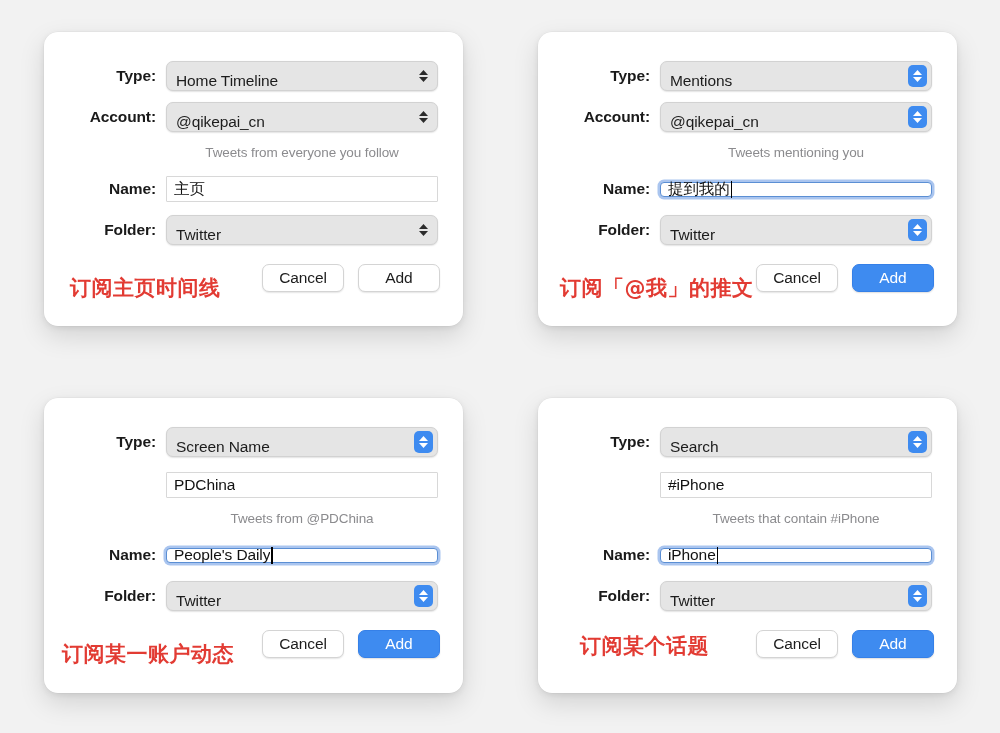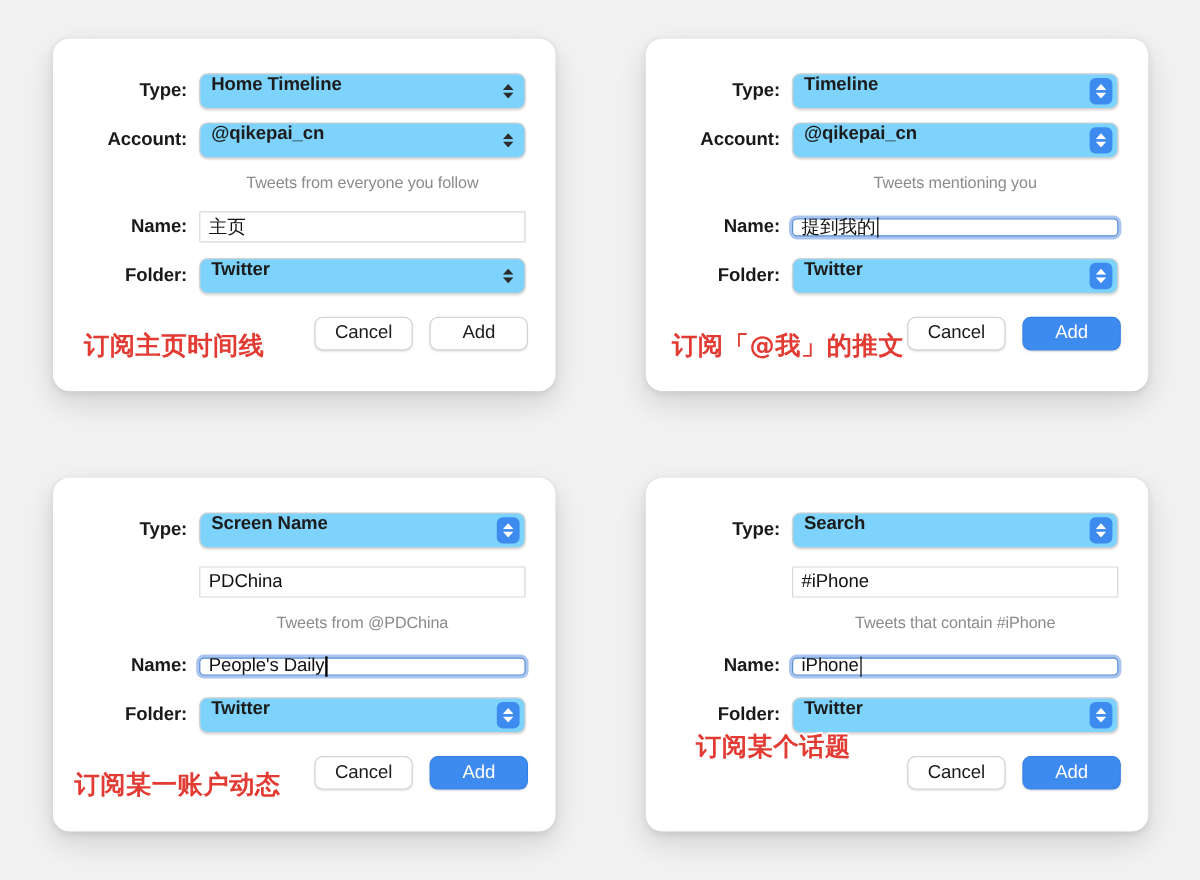--- a/index.html
+++ b/index.html
@@ -59,28 +59,27 @@
   .field-wrap {
     width: 272px;
     position: relative;
     box-sizing: border-box;
   }
 
   
   .popup {
     position: relative;
     height: 30px;
-    background: #7dd3fc;
+    background: #e5e5e5;
     border-radius: 7px;
     border: 0.5px solid #d2d2d2;
     box-shadow: 0 1px 1.5px rgba(0,0,0,0.10), 0 0 0 0.5px rgba(0,0,0,0.02);
     box-sizing: border-box;
     display: flex;
-    align-items: flex-start;
-    font-weight: bold;
+    align-items: flex-end;
   }
   .popup .pvalue {
     font-size: 15.5px;
     color: #1c1c1c;
     padding-left: 9px;
     letter-spacing: -0.1px;
     white-space: nowrap;
     overflow: hidden;
   }
   .stepper {
@@ -283,21 +282,21 @@
       <div class="btnrow" style="top:232px">
         <div class="btn plain">Cancel</div>
         <div class="btn plain">Add</div>
       </div>
     </div>
     <div class="panel p-tr">
       <div class="row" style="top:29px">
         <div class="label">Type:</div>
         <div class="field-wrap">
           <div class="popup">
-            <span class="pvalue">Timeline</span>
+            <span class="pvalue">Mentions</span>
             <span class="stepper active">
               <span class="chev">
                 <svg viewBox="0 0 9 5">
                   <path d="M4.5 0 L9 5 L0 5 Z"></path>
                 </svg>
               </span>
               <span class="chev">
                 <svg viewBox="0 0 9 5">
                   <path d="M4.5 5 L0 0 L9 0 Z"></path>
                 </svg>
@@ -485,14 +484,14 @@
         </div>
       </div>
       <div class="btnrow" style="top:232px">
         <div class="btn plain">Cancel</div>
         <div class="btn primary">Add</div>
       </div>
     </div>
     <div class="annot" style="left: 70px; top: 274px;">订阅主页时间线</div>
     <div class="annot" style="left: 560px; top: 274px; text-align: center;">订阅「@我」的推文</div>
     <div class="annot" style="left: 62px; top: 640px;">订阅某一账户动态</div>
-    <div class="annot" style="left: 580px; top: 608px;">订阅某个话题</div>
+    <div class="annot" style="left: 580px; top: 632px;">订阅某个话题</div>
   </div>
 
 </body></html>

